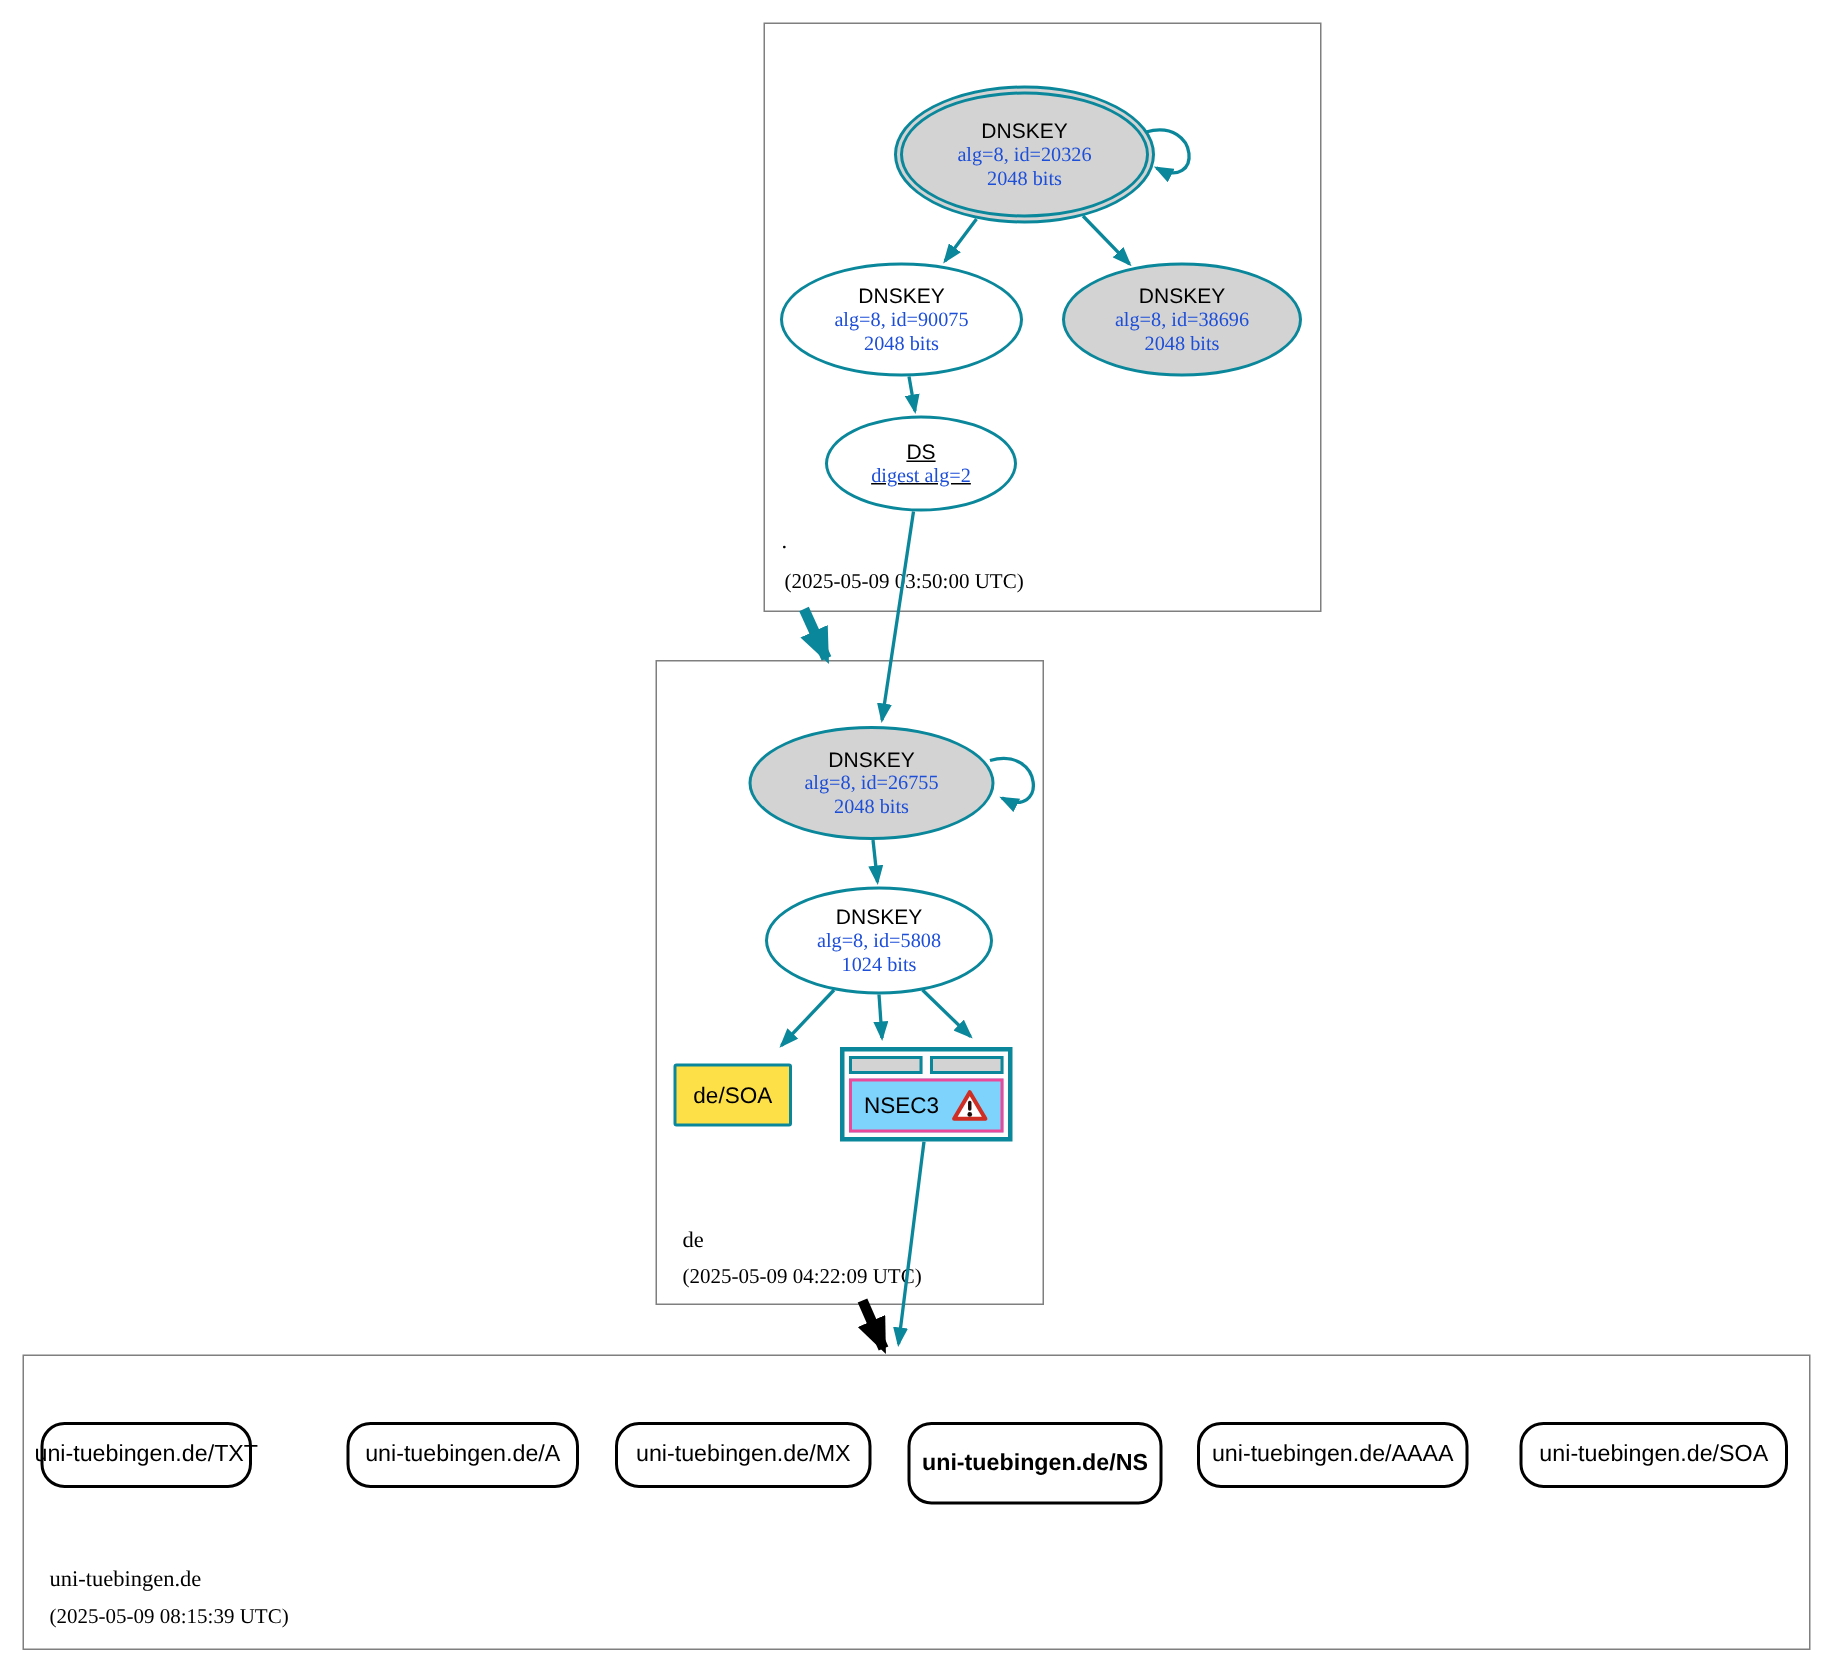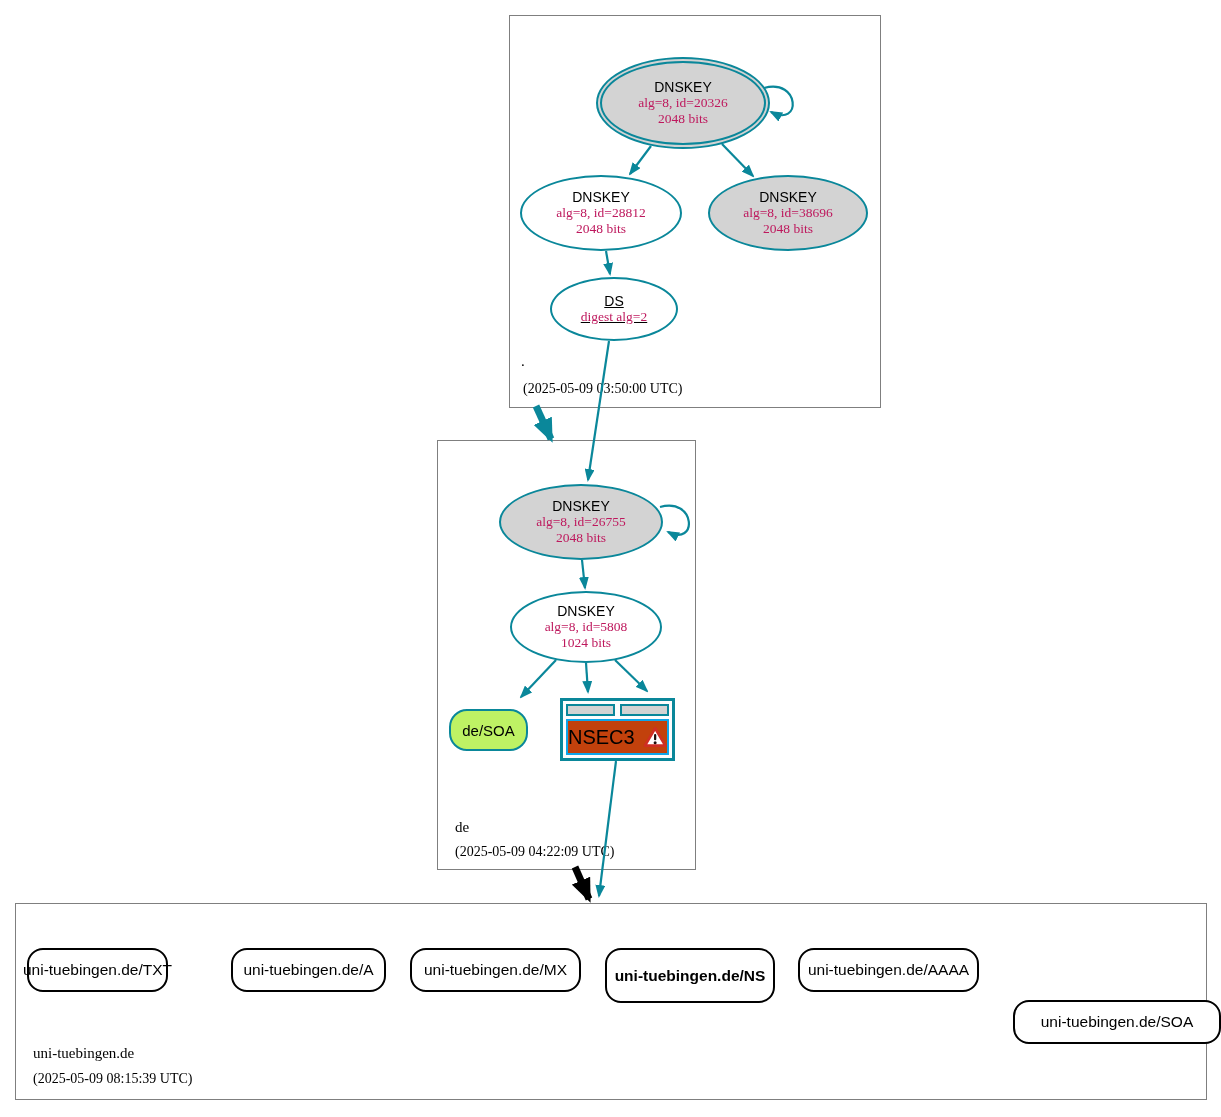--- a/index.html
+++ b/index.html
@@ -10,32 +10,32 @@
   .zone-ts{position:absolute;font-family:"Liberation Serif",serif;font-size:14px;color:#000;white-space:nowrap;}
   #edges{position:absolute;left:0;top:0;z-index:5;pointer-events:none;}
   .node{position:absolute;z-index:10;box-sizing:border-box;display:flex;flex-direction:column;
         align-items:center;justify-content:center;text-align:center;}
   .ellipse{border:2.5px solid #0a879a;border-radius:50%;background:#ffffff;}
   .ellipse.gray{background:#d3d3d3;}
   .ellipse-outer{position:absolute;z-index:10;border:2.5px solid #0a879a;border-radius:50%;background:#d3d3d3;box-sizing:border-box;}
   .ellipse-inner{position:absolute;left:2px;top:2px;right:2px;bottom:2px;border:2.5px solid #0a879a;border-radius:50%;
         background:#d3d3d3;display:flex;flex-direction:column;align-items:center;justify-content:center;text-align:center;box-sizing:border-box;}
   .node-title{font-size:14px;line-height:1.15;color:#000;}
-  .node-detail{font-family:"Liberation Serif",serif;font-size:13.5px;line-height:1.18;color:#be185d;}
+  .node-detail{font-family:"Liberation Serif",serif;font-size:13.5px;line-height:1.18;color:#1d4ed8;}
   .rrset{position:absolute;z-index:10;box-sizing:border-box;border:2px solid #000;border-radius:16px;
          background:#fff;display:flex;align-items:center;justify-content:center;
          font-size:15.5px;color:#000;white-space:nowrap;}
-  .soa-node{position:absolute;z-index:10;box-sizing:border-box;border:2.2px solid #0a879a;border-radius:18px;
-         background:#bef264;display:flex;align-items:center;justify-content:center;font-size:15px;color:#000;}
+  .soa-node{position:absolute;z-index:10;box-sizing:border-box;border:2.2px solid #0a879a;border-radius:2px;
+         background:#fde047;display:flex;align-items:center;justify-content:center;font-size:15px;color:#000;}
   .nsec3-node{position:absolute;z-index:10;box-sizing:border-box;border:3px solid #0a879a;background:#fdfdfd;
          padding:3px;display:flex;flex-direction:column;}
   .nsec3-headers{display:flex;gap:5px;height:12px;}
   .nsec3-cell{flex:1;border:2px solid #0a879a;background:#d3d3d3;box-sizing:border-box;}
-  .nsec3-main{margin-top:3px;flex:1;border:2px solid #0ea5e9;background:#c2410c;box-sizing:border-box;
-         display:flex;align-items:center;justify-content:center;gap:8px;font-size:20px;color:#000;}
+  .nsec3-main{margin-top:3px;flex:1;border:2px solid #ec4899;background:#7dd3fc;box-sizing:border-box;
+         display:flex;align-items:center;justify-content:center;gap:8px;font-size:15px;color:#000;}
 </style>
 </head>
 <body>
 
 <div id="canvas">
 
   <div class="zone-box" style="left:509px;top:15px;width:372px;height:393px;"></div>
   <div class="zone-box" style="left:437px;top:440px;width:259px;height:430px;"></div>
   <div class="zone-box" style="left:15px;top:903px;width:1192px;height:197px;"></div>
 
@@ -71,21 +71,21 @@
   <div class="ellipse-outer" style="left:596px;top:57px;width:174px;height:92px;">
     <div class="ellipse-inner">
       <div class="node-title">DNSKEY</div>
       <div class="node-detail">alg=8, id=20326</div>
       <div class="node-detail">2048 bits</div>
     </div>
   </div>
 
   <div class="node ellipse" style="left:520px;top:175px;width:162px;height:76px;">
     <div class="node-title">DNSKEY</div>
-    <div class="node-detail">alg=8, id=28812</div>
+    <div class="node-detail">alg=8, id=90075</div>
     <div class="node-detail">2048 bits</div>
   </div>
 
   <div class="node ellipse gray" style="left:708px;top:175px;width:160px;height:76px;">
     <div class="node-title">DNSKEY</div>
     <div class="node-detail">alg=8, id=38696</div>
     <div class="node-detail">2048 bits</div>
   </div>
 
   <div class="node ellipse" style="left:550px;top:277px;width:128px;height:64px;text-decoration:underline;">
@@ -128,18 +128,18 @@
   </div>
 
   <div class="zone-name" style="left:455px;top:819px;">de</div>
   <div class="zone-ts" style="left:455px;top:844px;">(2025-05-09 04:22:09 UTC)</div>
 
   <div class="rrset" style="left:27px;top:948px;width:141px;height:44px;">uni-tuebingen.de/TXT</div>
   <div class="rrset" style="left:231px;top:948px;width:155px;height:44px;">uni-tuebingen.de/A</div>
   <div class="rrset" style="left:410px;top:948px;width:171px;height:44px;">uni-tuebingen.de/MX</div>
   <div class="rrset" style="left:605px;top:948px;width:170px;height:55px;font-weight:bold;">uni-tuebingen.de/NS</div>
   <div class="rrset" style="left:798px;top:948px;width:181px;height:44px;">uni-tuebingen.de/AAAA</div>
-  <div class="rrset" style="left:1013px;top:1000px;width:208px;height:44px;">uni-tuebingen.de/SOA</div>
+  <div class="rrset" style="left:1013px;top:948px;width:179px;height:44px;">uni-tuebingen.de/SOA</div>
 
   <div class="zone-name" style="left:33px;top:1045px;">uni-tuebingen.de</div>
   <div class="zone-ts" style="left:33px;top:1071px;">(2025-05-09 08:15:39 UTC)</div>
 
 </div>
 
 </body></html>

